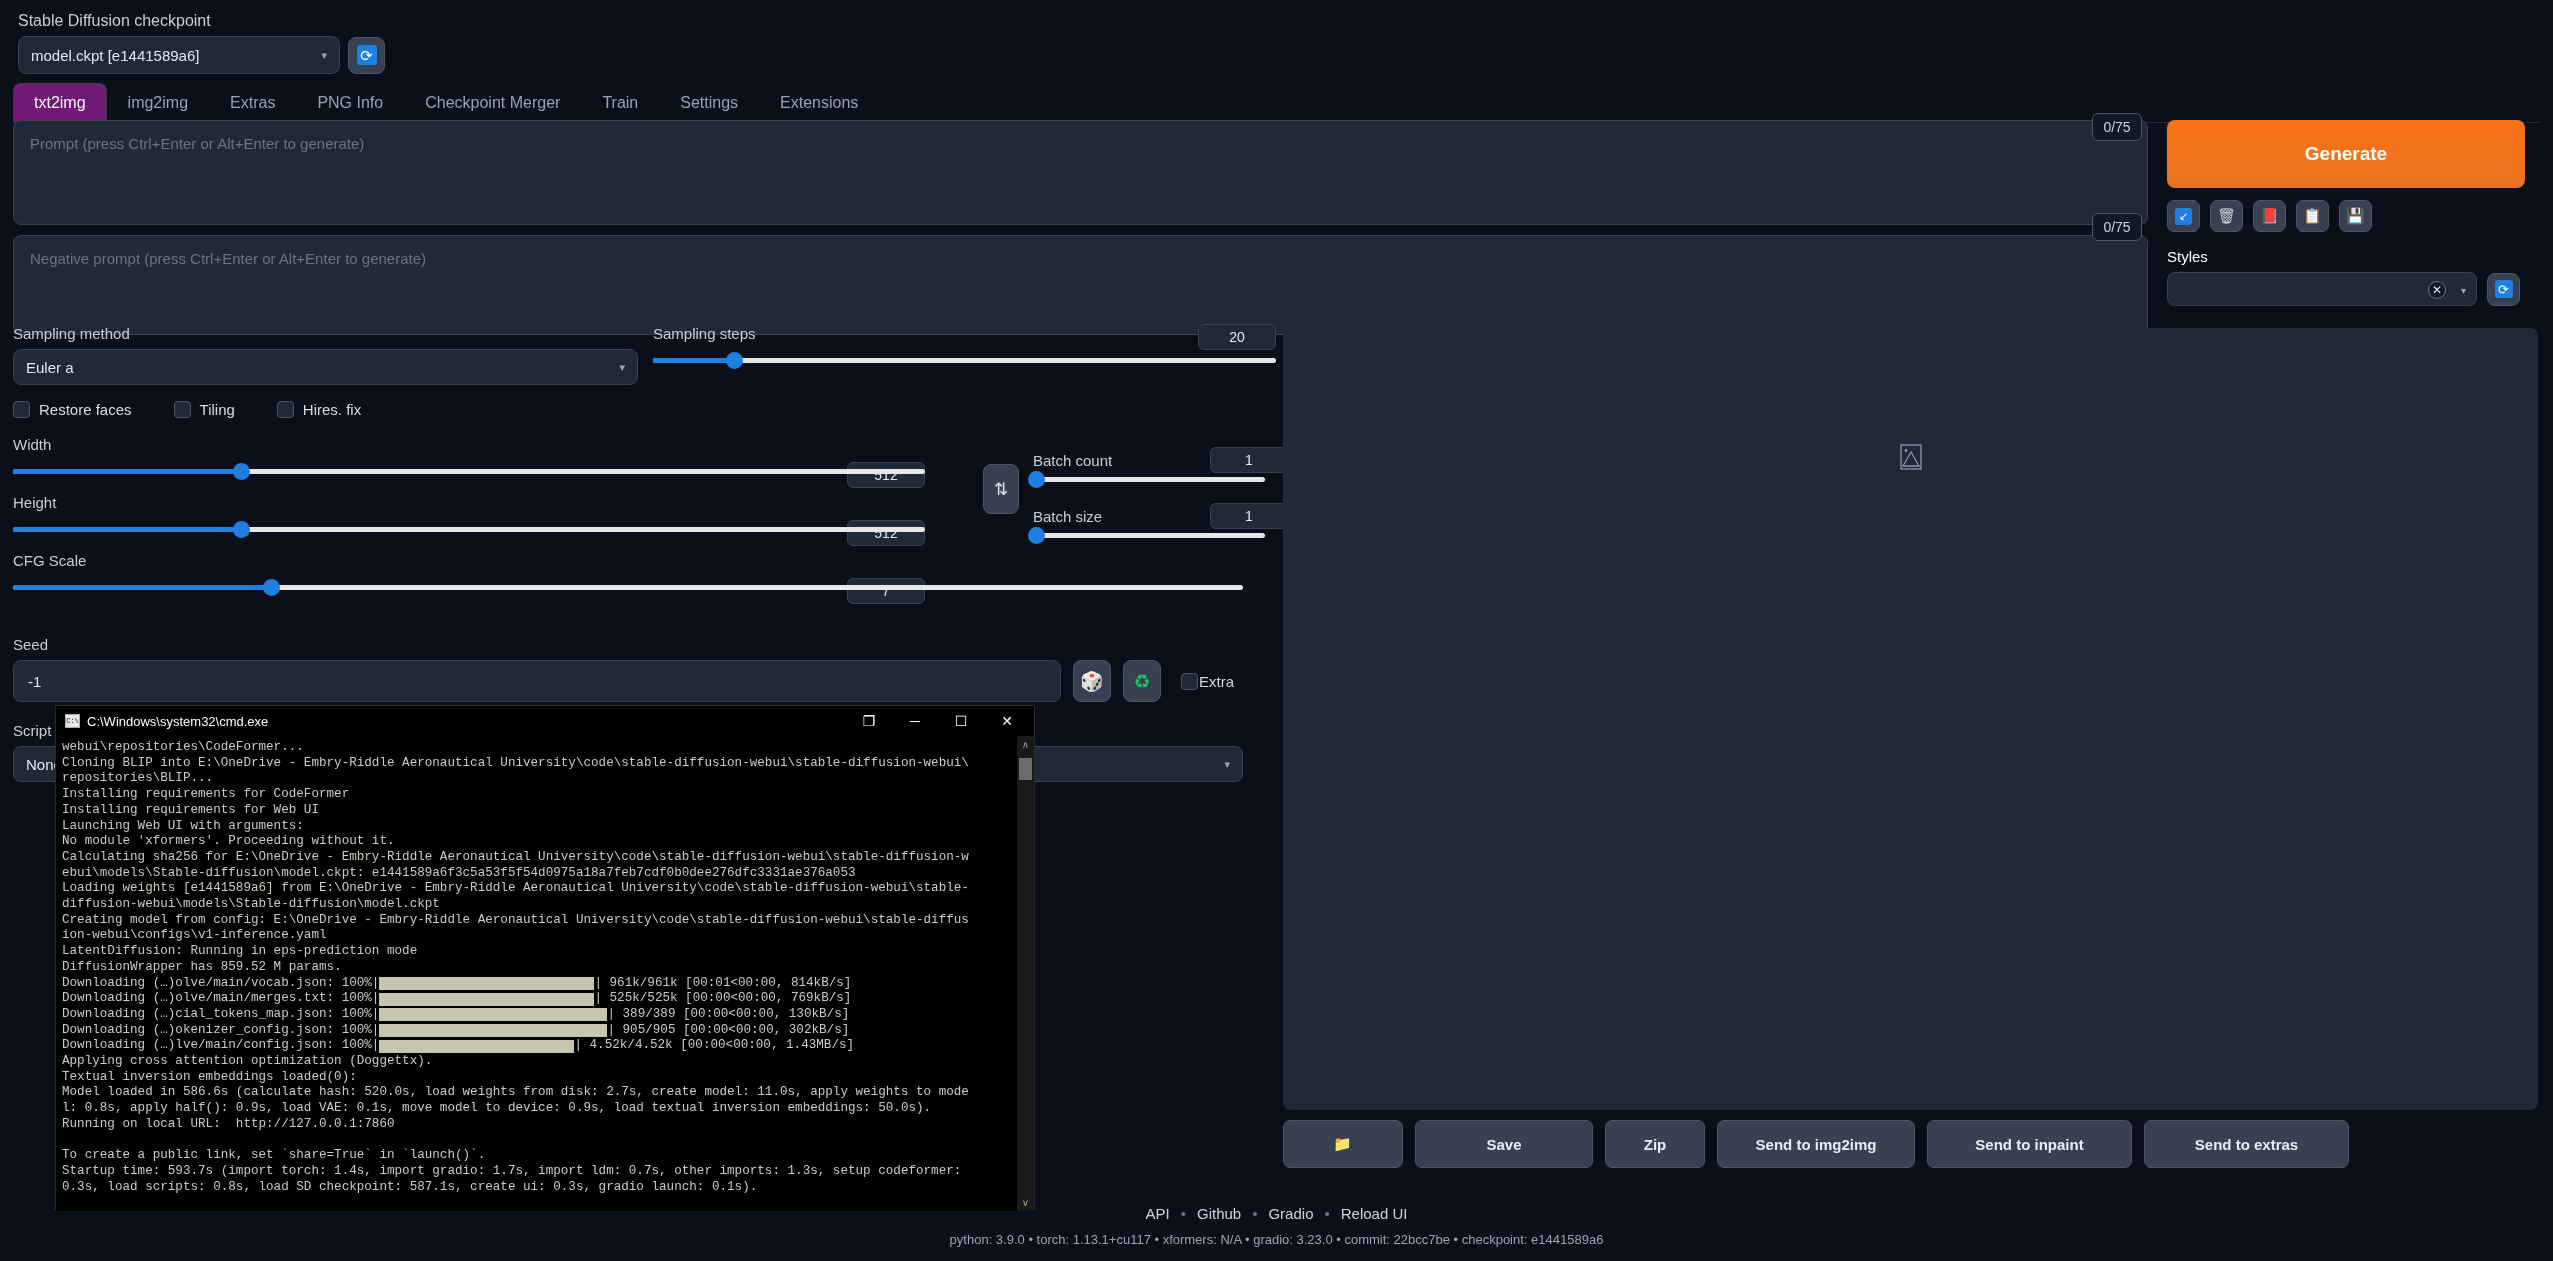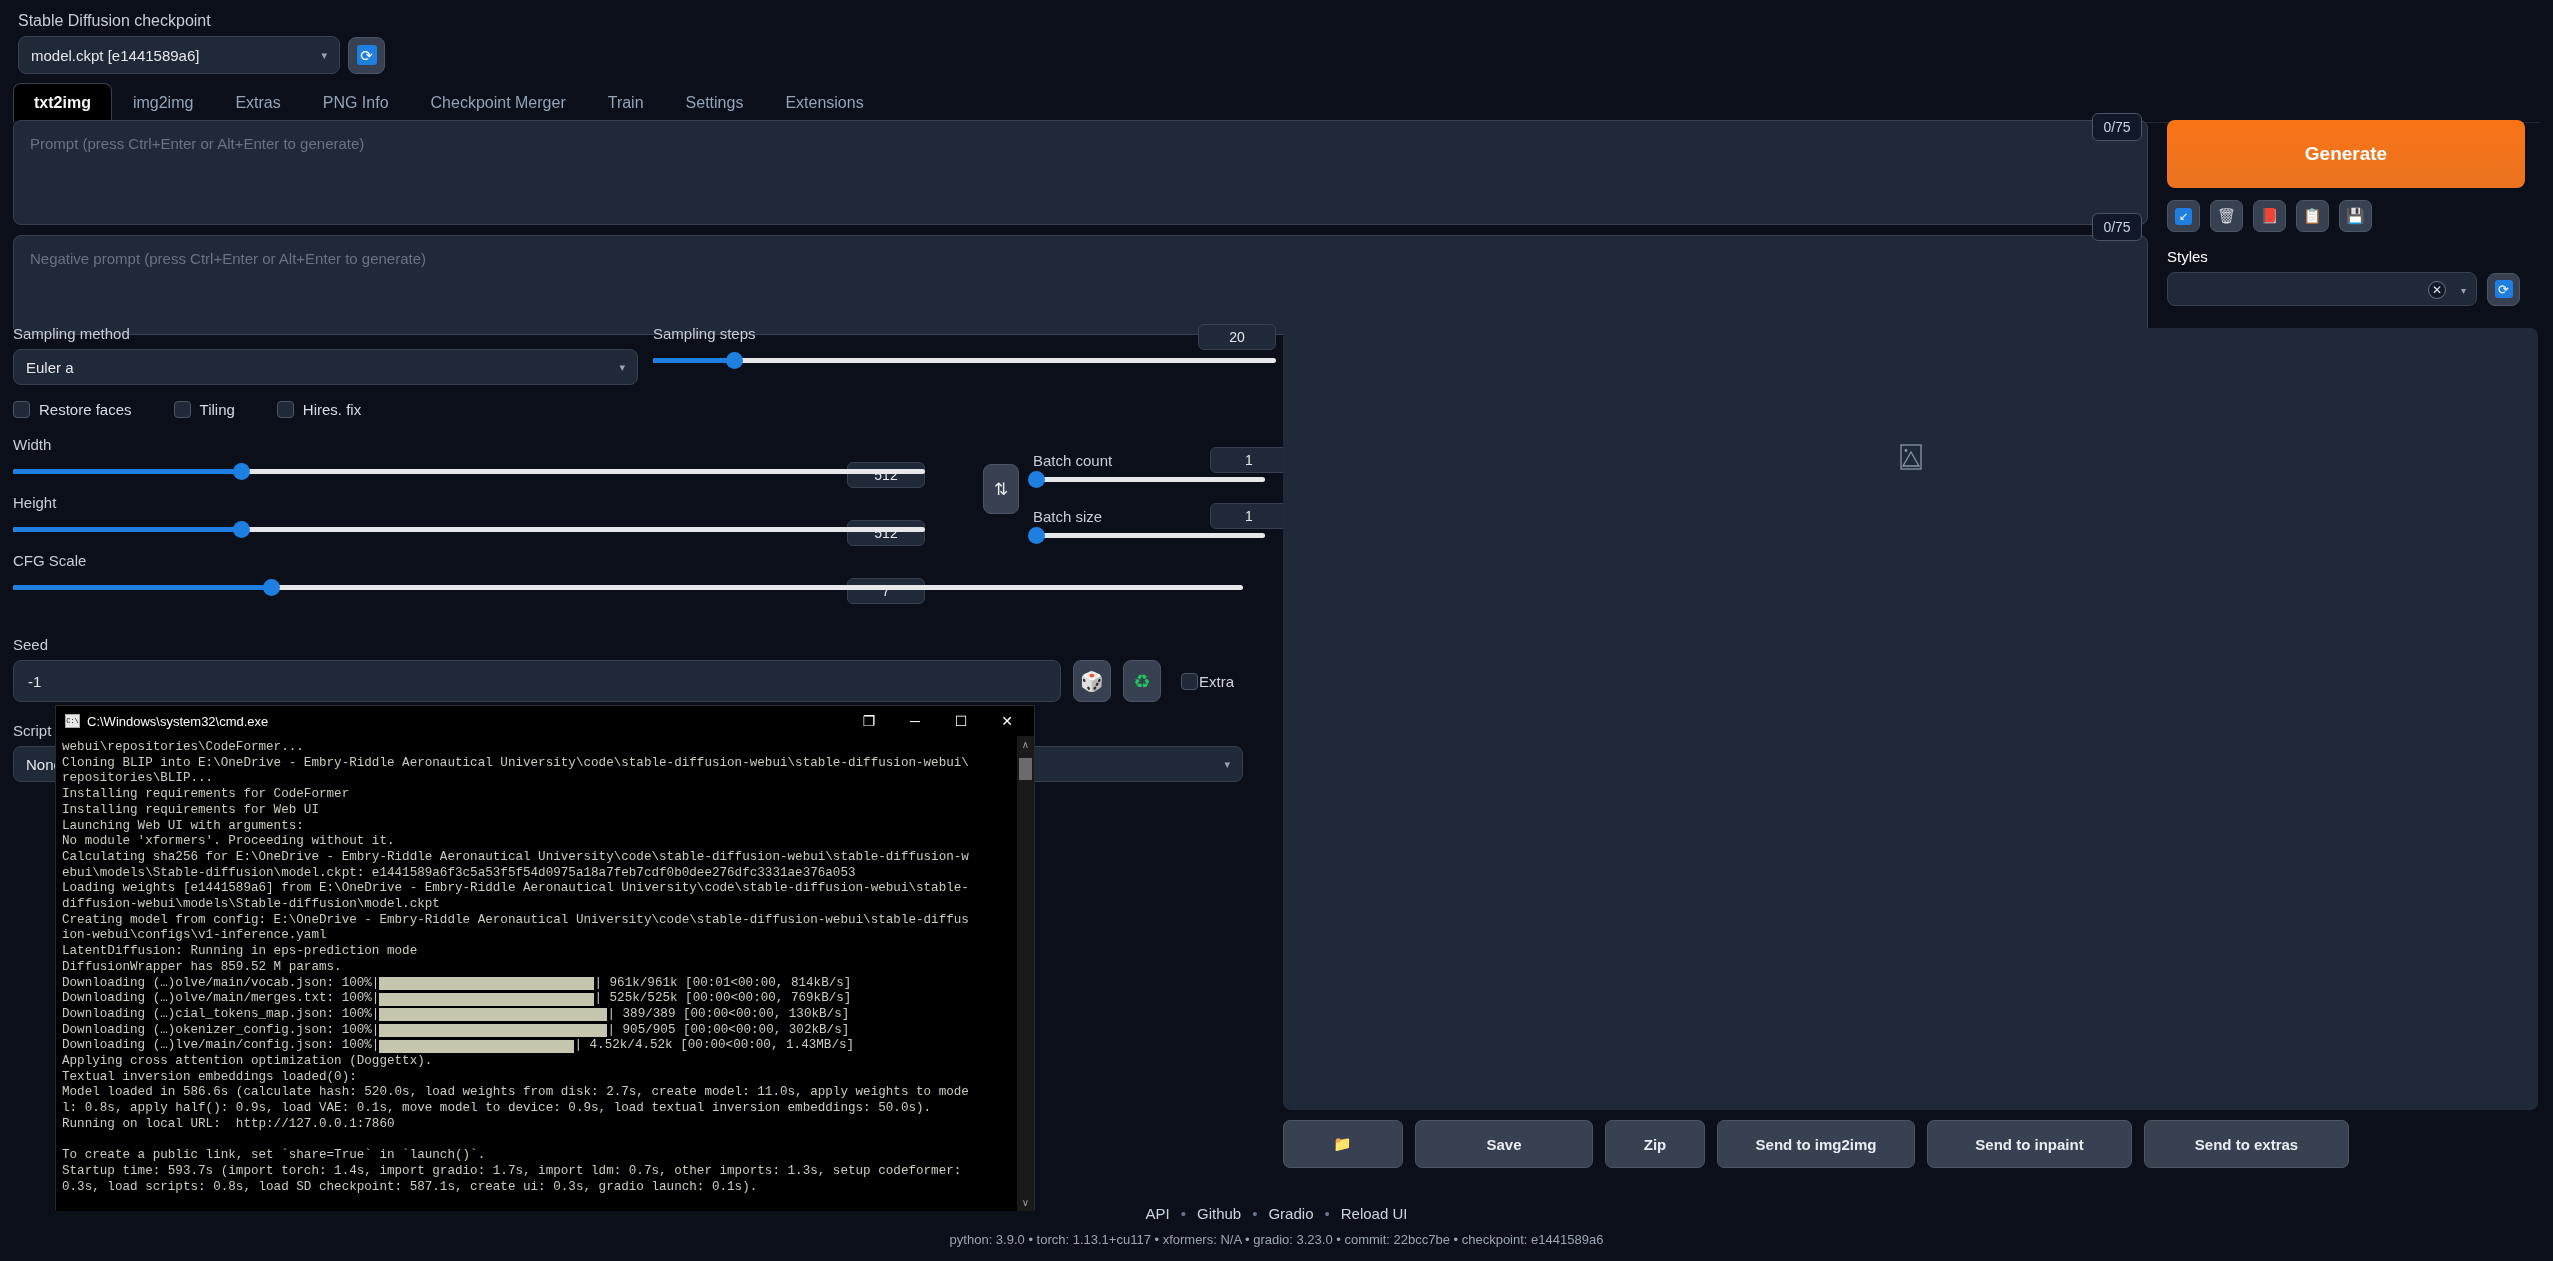--- a/index.html
+++ b/index.html
@@ -31,21 +31,21 @@
     display: flex; align-items: center; justify-content: center;
     font-size: 15px; color: #fff; line-height: 1;
   }
 
   
   .tabs { position: absolute; left: 13px; top: 83px; display: flex; align-items: flex-end;
           width: 2527px; border-bottom: 1px solid #1f2937; }
   .tab { padding: 10px 20px; font-size: 16px; color: #93a3b8; cursor: pointer;
          border: 1px solid transparent; border-bottom: none;
          border-radius: 8px 8px 0 0; }
-  .tab.active { color: #f3f4f6; font-weight: bold; background: #000000;
+  .tab.active { color: #f3f4f6; font-weight: normal; background: #701a75;
                 border-color: #374151; }
 
   
   .col-left { position: absolute; left: 13px; top: 120px; width: 2140px; }
   .prompt-box {
     width: 2135px; height: 105px; background: #1f2937; border: 1px solid #374151;
     border-radius: 8px; padding: 14px 16px; font-size: 15px; color: #6b7280;
     margin-bottom: 10px;
   }
   .prompt-box.neg { height: 100px; }

